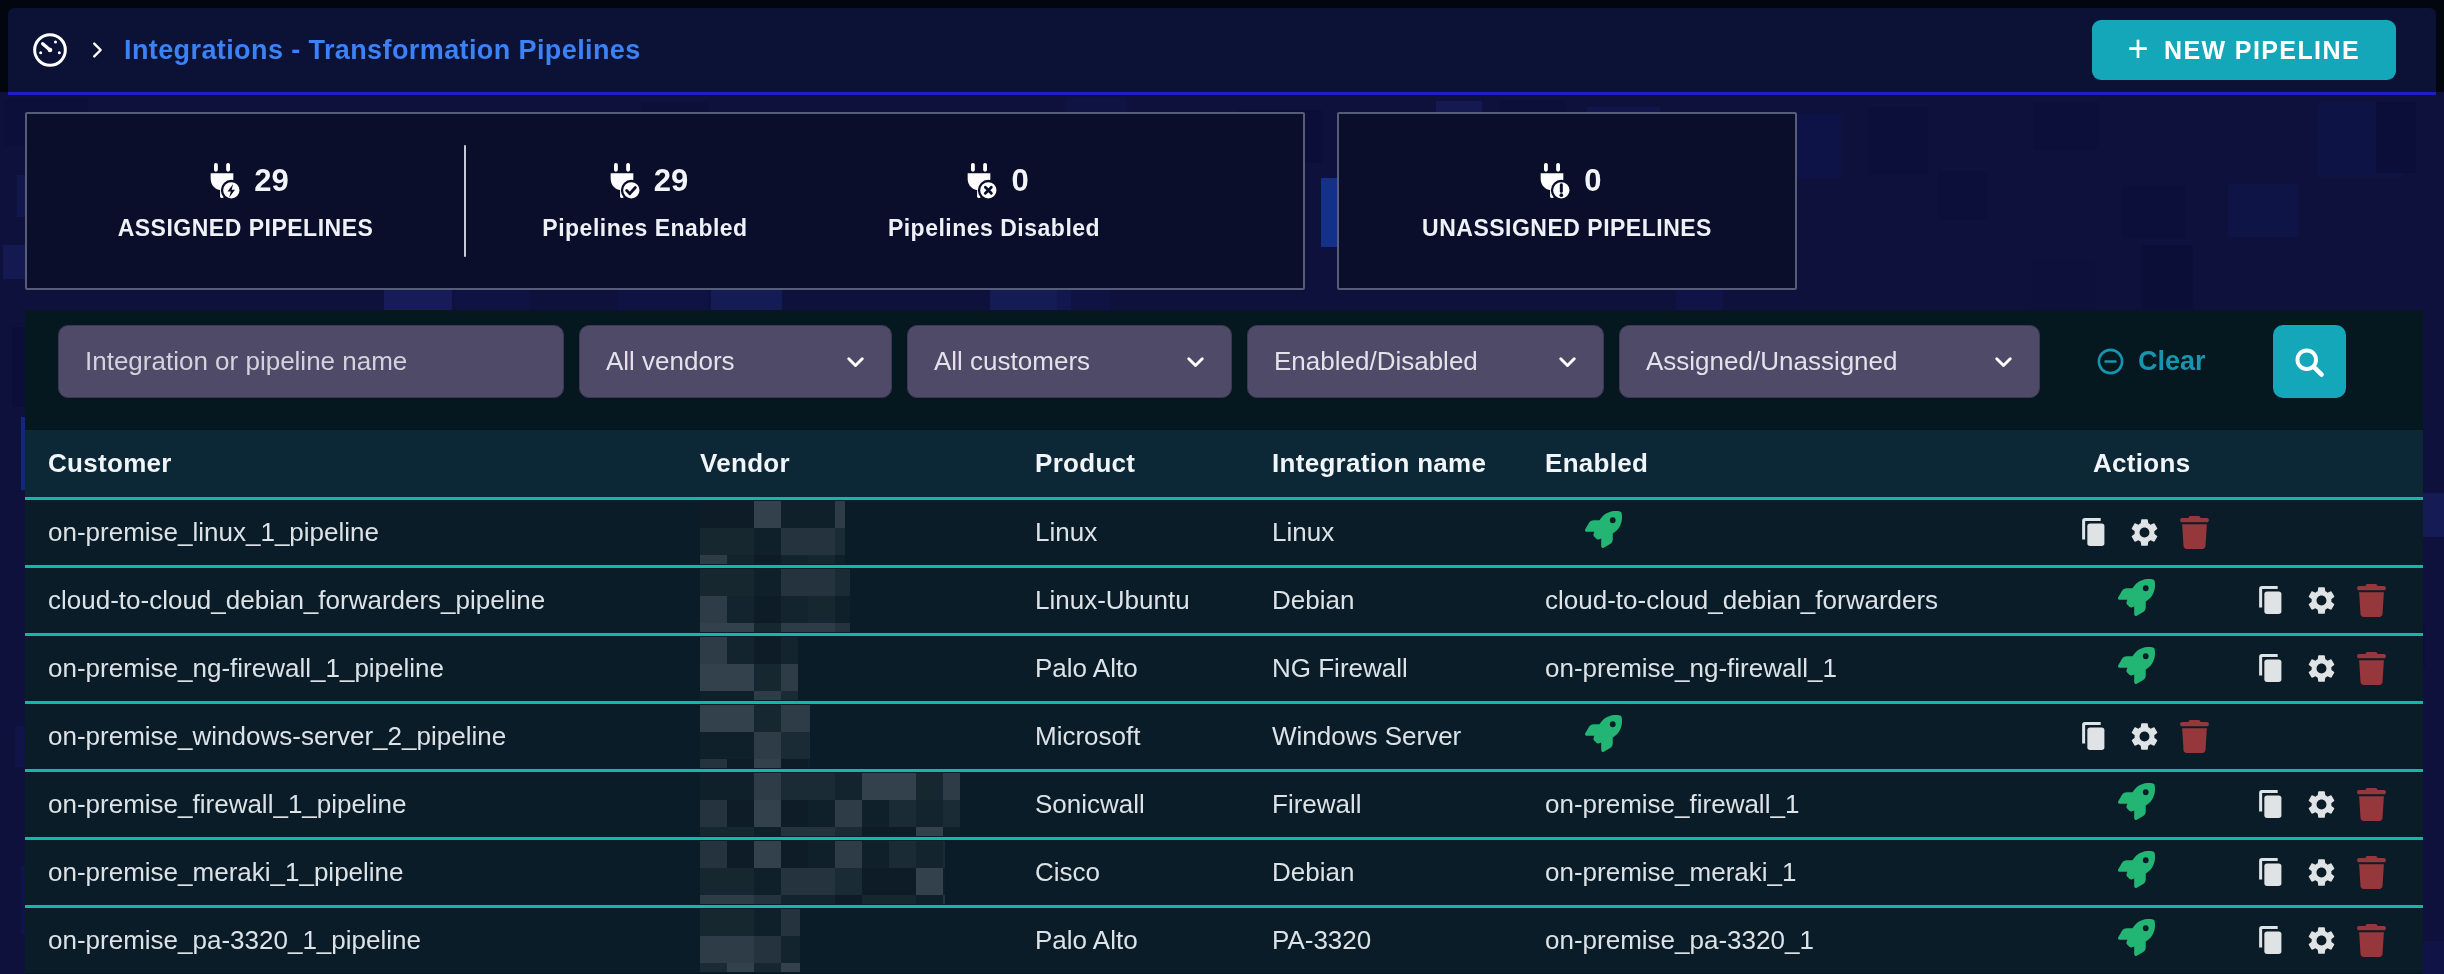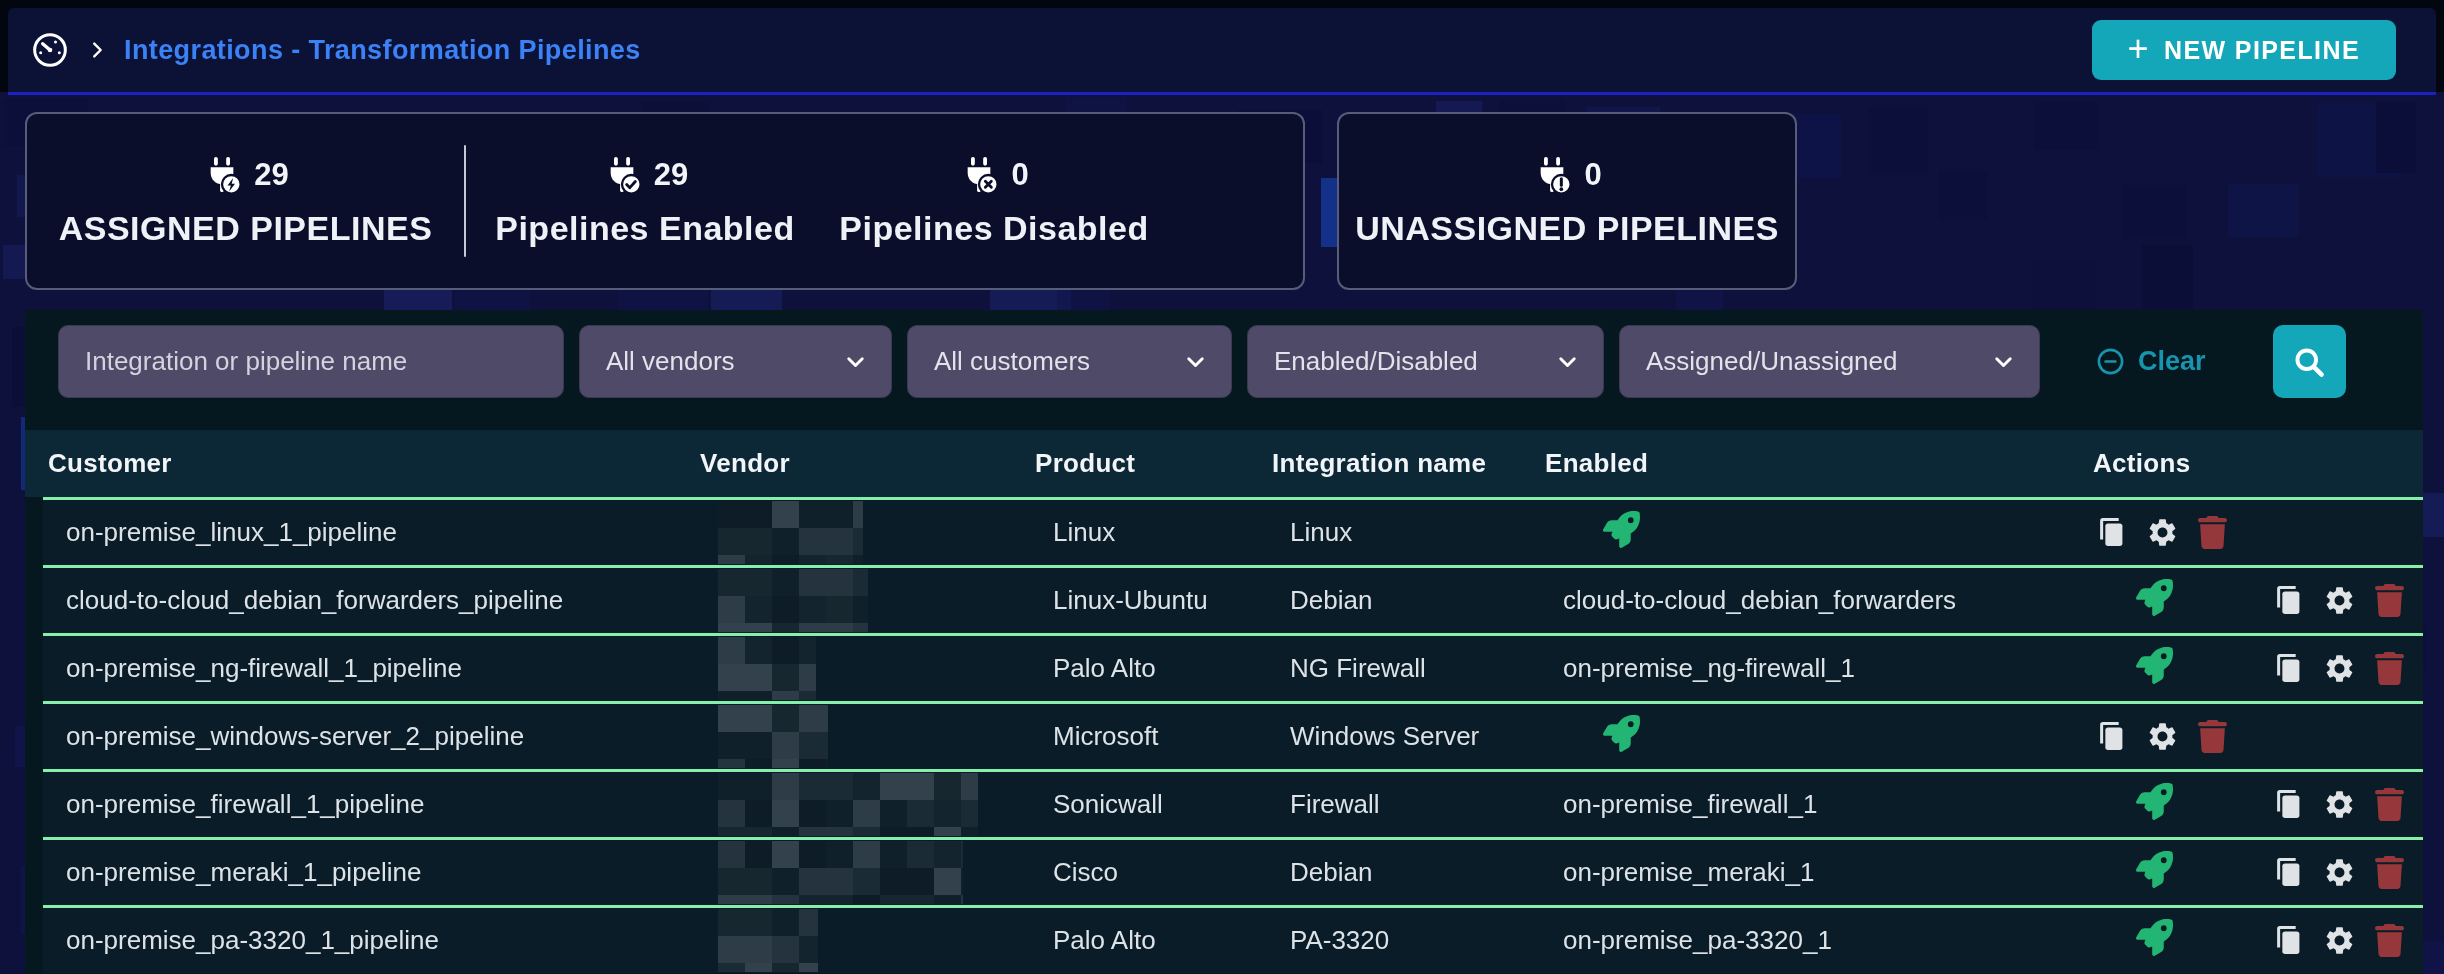--- a/index.html
+++ b/index.html
@@ -18,28 +18,28 @@
   .gauge svg{width:40px;height:40px;}
   .crumb svg{width:22px;height:22px;}
   .page-title{margin:0;font-size:27px;font-weight:bold;color:#3b82f6;letter-spacing:.4px;}
   .btn-new{display:flex;align-items:center;gap:14px;height:60px;margin-right:40px;padding:0 36px;
     background:#14a7ba;border:none;border-radius:9px;color:#fff;font-family:inherit;
     font-size:25px;font-weight:bold;letter-spacing:1.4px;cursor:pointer;}
   .btn-new .plus{font-size:36px;font-weight:normal;line-height:1;margin-top:-3px;}
 
   
   .stats-card{position:absolute;top:112px;height:178px;background:#0a0e2b;border:2px solid rgba(148,158,184,.55);
-    border-radius:12px;display:flex;align-items:center;box-sizing:border-box;z-index:4;}
+    border-radius:2px;display:flex;align-items:center;box-sizing:border-box;z-index:4;}
   .card-1{left:25px;width:1280px;}
   .card-2{left:1337px;width:460px;justify-content:center;}
   .stat-block{display:flex;flex-direction:column;align-items:center;justify-content:center;}
   .stat-top{display:flex;align-items:center;gap:12px;}
   .stat-top svg{width:40px;height:40px;}
   .stat-value{font-size:31px;font-weight:bold;color:#f2f4f8;}
-  .stat-label{margin-top:14px;font-size:34px;font-weight:bold;color:#eef1f6;letter-spacing:.5px;}
+  .stat-label{margin-top:14px;font-size:23px;font-weight:bold;color:#eef1f6;letter-spacing:.5px;}
   .w-assigned{width:437px;}
   .w-enabled{width:358px;}
   .w-disabled{width:340px;}
   .stat-divider{width:2px;height:112px;background:#c4cad9;border-radius:1px;}
 
   
   .panel{position:absolute;left:25px;top:310px;width:2398px;height:664px;background:#05171f;overflow:hidden;z-index:3;}
 
   
   .filters{position:absolute;left:33px;top:15px;display:flex;align-items:center;gap:15px;}
@@ -60,21 +60,21 @@
   .search-btn{margin-left:52px;width:73px;height:73px;background:#14a7ba;border:none;border-radius:10px;
     display:flex;align-items:center;justify-content:center;cursor:pointer;}
   .search-btn svg{width:36px;height:36px;}
 
   
   .grid-cols{display:grid;grid-template-columns:652px 335px 237px 273px 533px 177px 168px;padding-left:23px;align-items:center;}
   .thead{position:absolute;left:0;top:120px;width:2398px;height:67px;background:#0c2836;box-sizing:border-box;}
   .thead .th{font-size:26px;font-weight:bold;color:#f2f5f8;letter-spacing:.3px;}
   .th-actions{padding-left:15px;}
   .tbody{position:absolute;left:0;top:187px;width:2398px;bottom:0;overflow:hidden;}
-  .trow{height:68px;box-sizing:border-box;background:#091c27;border-top:3px solid #86efac;margin-left:18px;}
+  .trow{height:68px;box-sizing:border-box;background:#091c27;border-top:3px solid #14b8a6;}
   .cell{font-size:26px;color:#dde2e7;white-space:nowrap;overflow:hidden;}
   .c-customer{position:relative;height:100%;}
   .redacted{position:absolute;left:0;top:1px;height:63px;overflow:hidden;}
   .redacted i{position:absolute;display:block;}
   .c-enabled .rocket{margin-left:40px;}
   .rocket svg{width:37px;height:37px;display:block;}
   .c-actions{display:flex;align-items:center;gap:17px;}
   .act-btn{background:none;border:none;padding:0;cursor:pointer;display:flex;align-items:center;}
   .act-btn svg{width:33px;height:33px;display:block;}
 </style>

